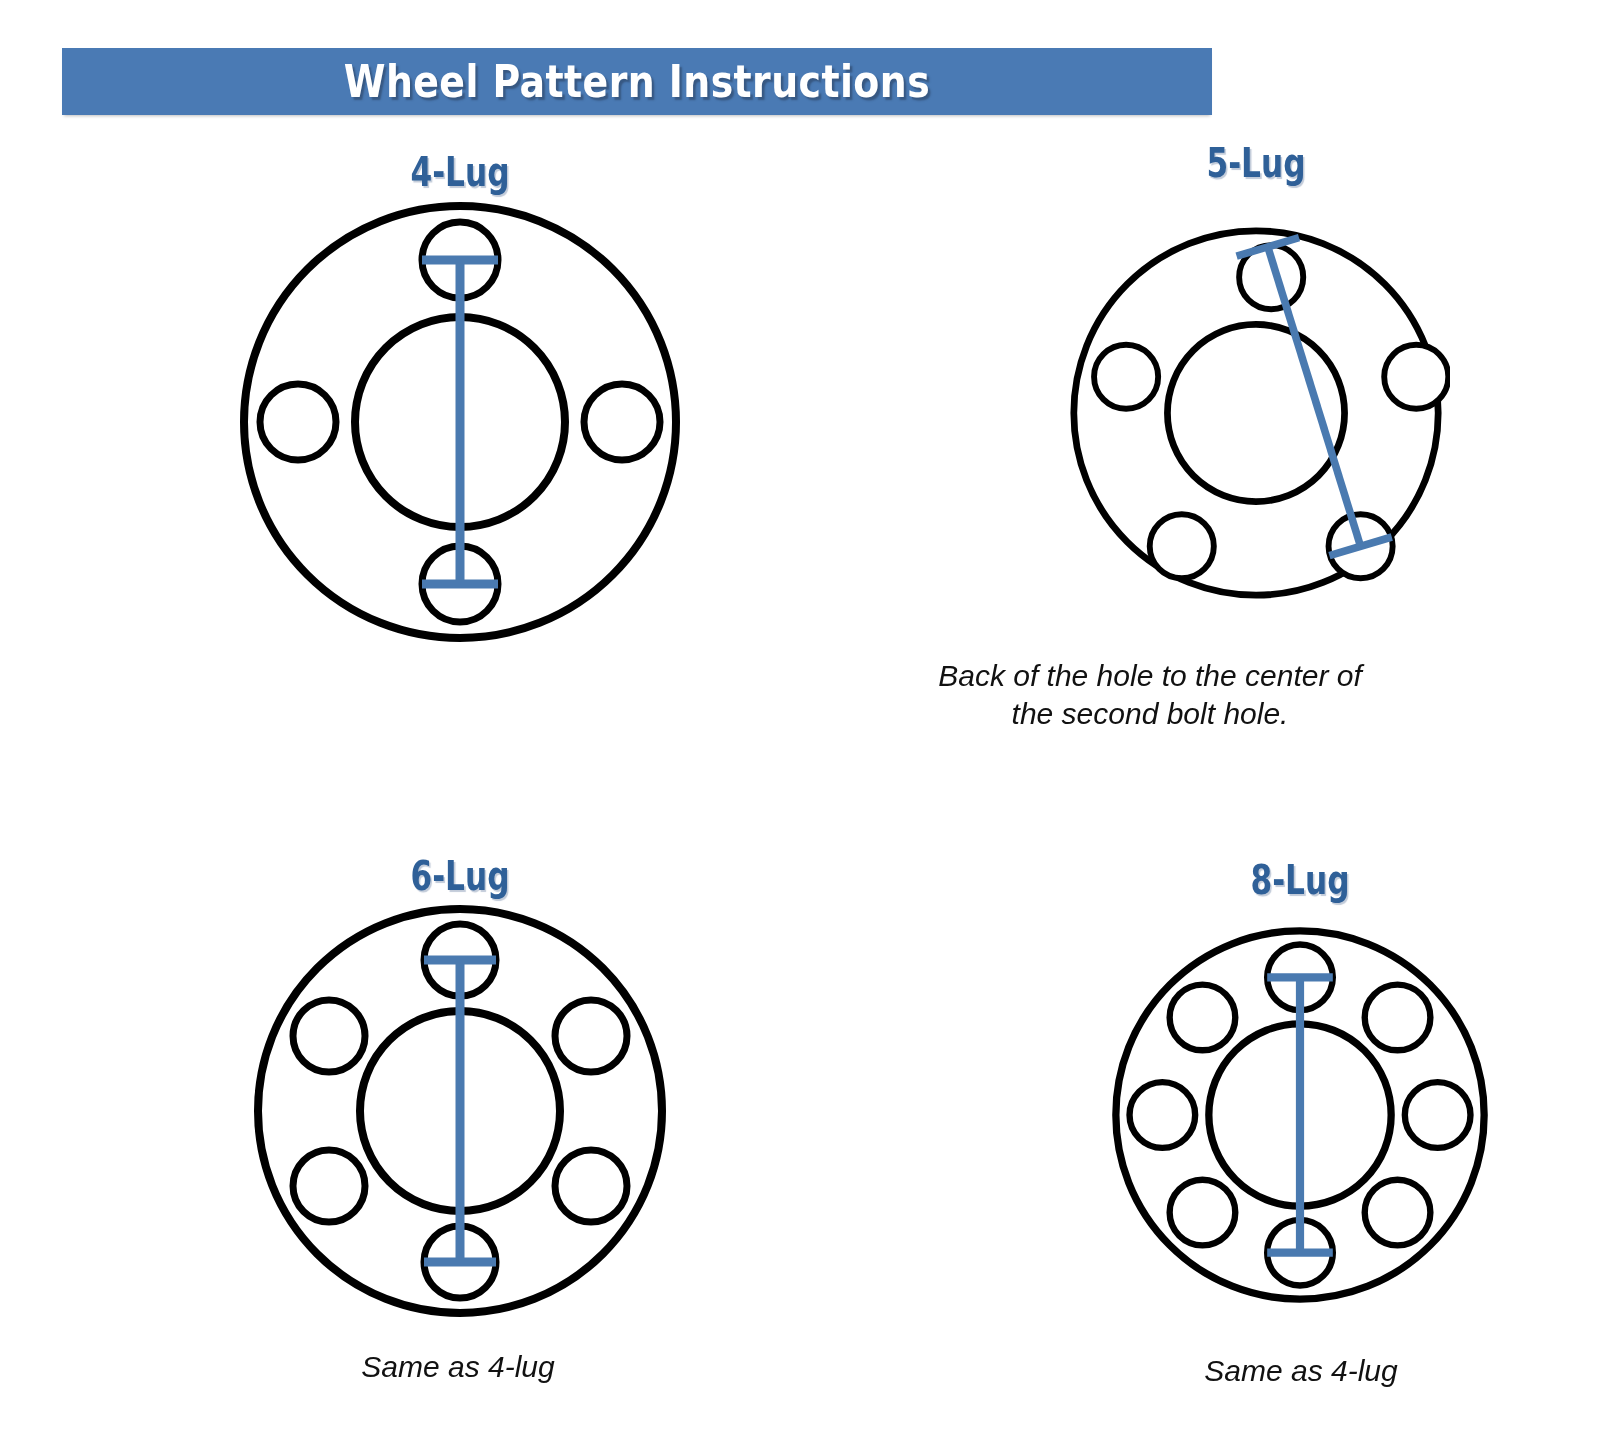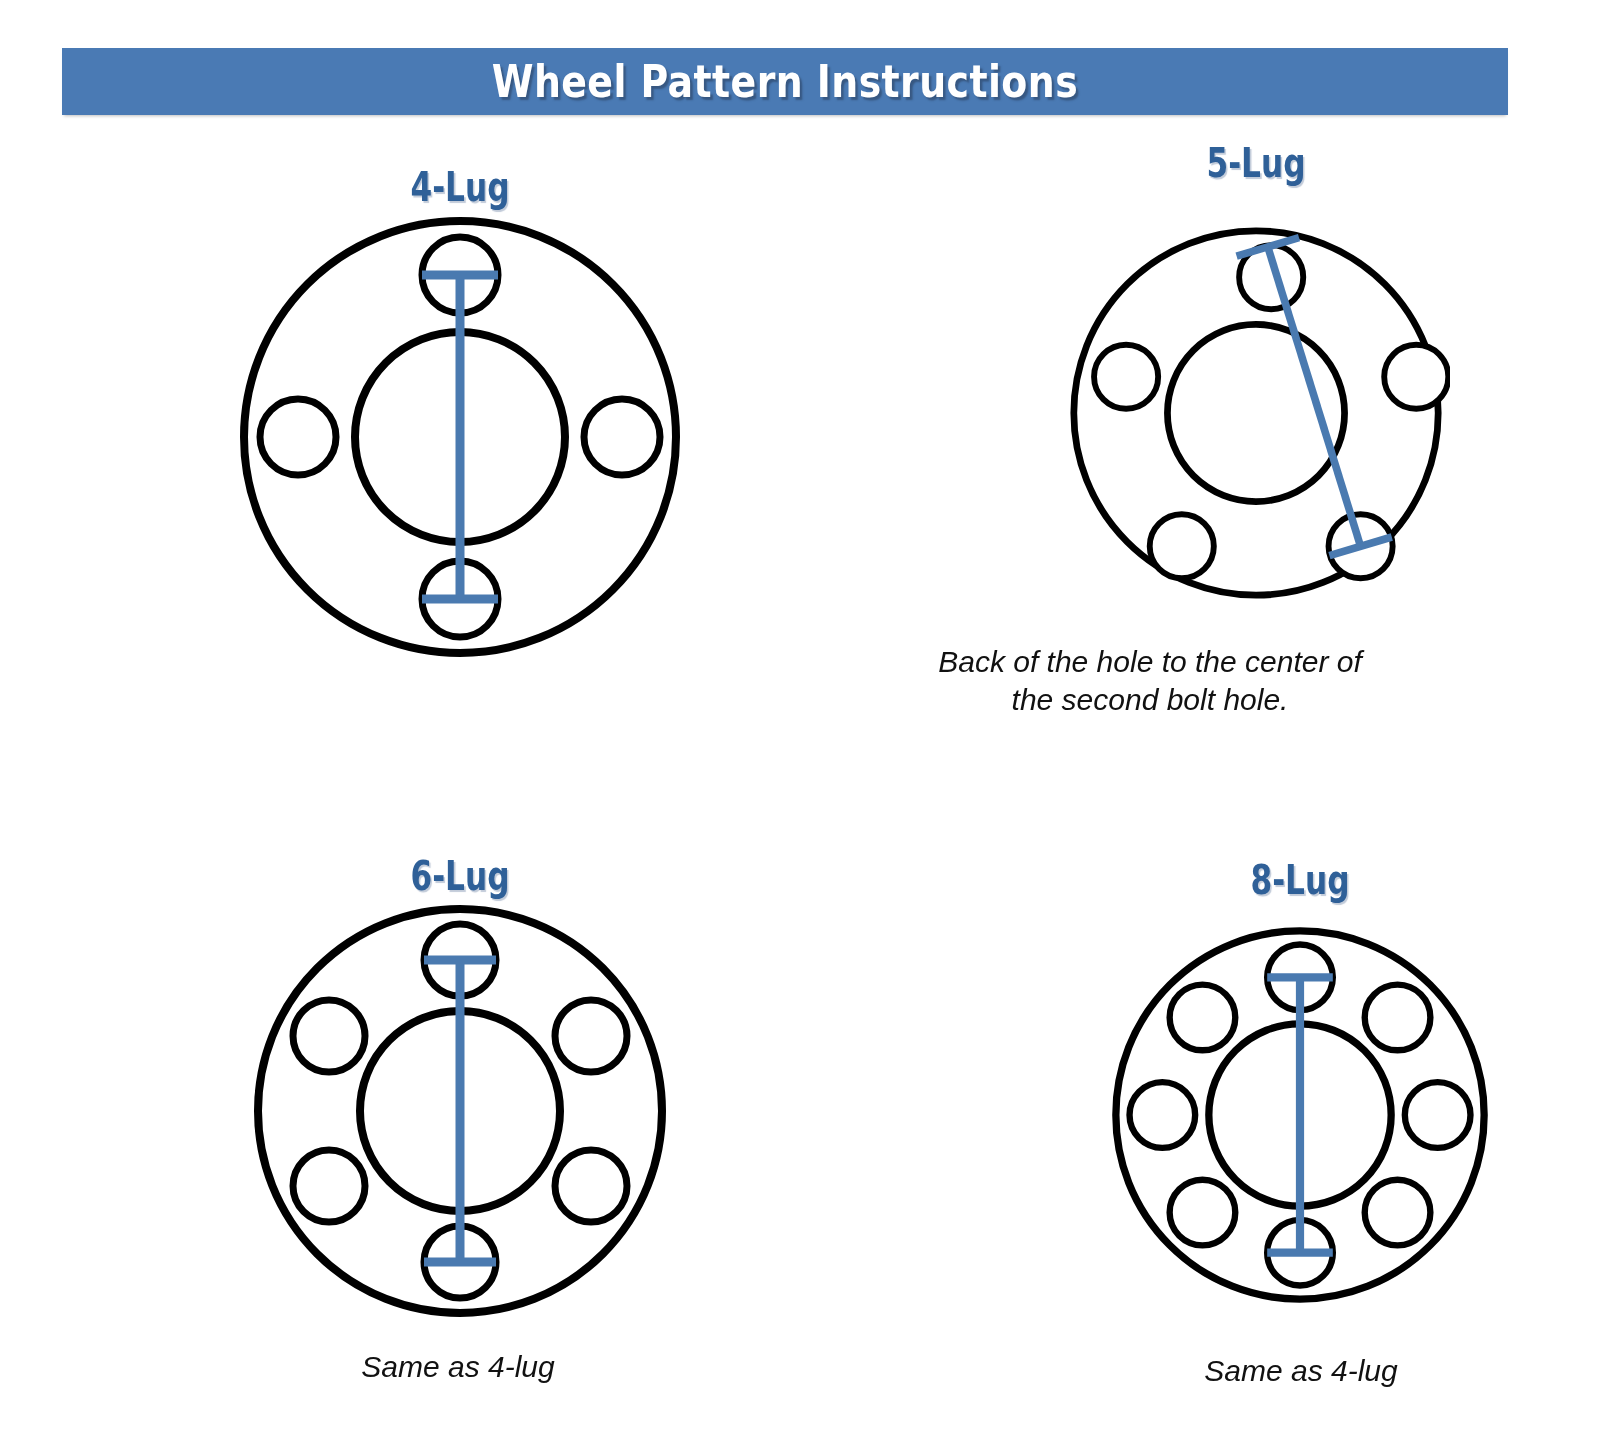--- a/index.html
+++ b/index.html
@@ -13,21 +13,21 @@
     position: relative;
     font-family: "Liberation Sans", sans-serif;
     overflow: hidden;
   }
 
   
   #title-banner {
     position: absolute;
     left: 62px;
     top: 48px;
-    width: 1446px;
+    width: 1150px;
     height: 67px;
     background: #4a7ab4;
     box-shadow: 0 3px 3px -2px rgba(0,0,0,0.25);
     display: flex;
     align-items: center;
     justify-content: center;
   }
   #title-text {
     color: #ffffff;
     font-family: "DejaVu Sans", sans-serif;
@@ -60,38 +60,38 @@
     font-style: italic;
     font-size: 30px;
     color: #111111;
     text-align: center;
     line-height: 1.28;
     white-space: pre-line;
   }
   .wheel-svg { display: block; }
 
   
-  #panel-4lug  { left: 150px;  top: 167px; width: 560px; }
+  #panel-4lug  { left: 150px;  top: 152px; width: 560px; }
   #panel-5lug  { left: 830px;  top: 143px; width: 620px; }
   #panel-6lug  { left: 150px;  top: 820px; width: 560px; margin-top: 36px; }
   #panel-8lug  { left: 876px;  top: 812px; width: 620px; margin-top: 48px; }
 
   #panel-4lug .panel-label,
   #panel-6lug .panel-label { margin-left: 60px; }
   #panel-5lug .panel-label { margin-left: 232px; }
   #panel-8lug .panel-label { margin-left: 228px; }
 
   .wheel-wrap { display: flex; justify-content: center; }
   #panel-4lug .wheel-wrap,
   #panel-6lug .wheel-wrap { margin-left: 60px; }
   #panel-5lug .wheel-wrap { margin-left: 232px; }
   #panel-8lug .wheel-wrap { margin-left: 228px; }
 
   #panel-4lug .panel-caption { margin-top: 18px; margin-left: 54px; }
-  #panel-5lug .panel-caption { margin-left: 20px; }
+  #panel-5lug .panel-caption { margin-top: 14px; margin-left: 20px; }
   #panel-6lug .panel-caption { margin-top: 22px; margin-left: 56px; }
   #panel-8lug .panel-caption { margin-top: 22px; margin-left: 230px; }
 </style>
 </head>
 <body>
 
 <div id="title-banner">
   <div id="title-text">Wheel Pattern Instructions</div>
 </div>
 

